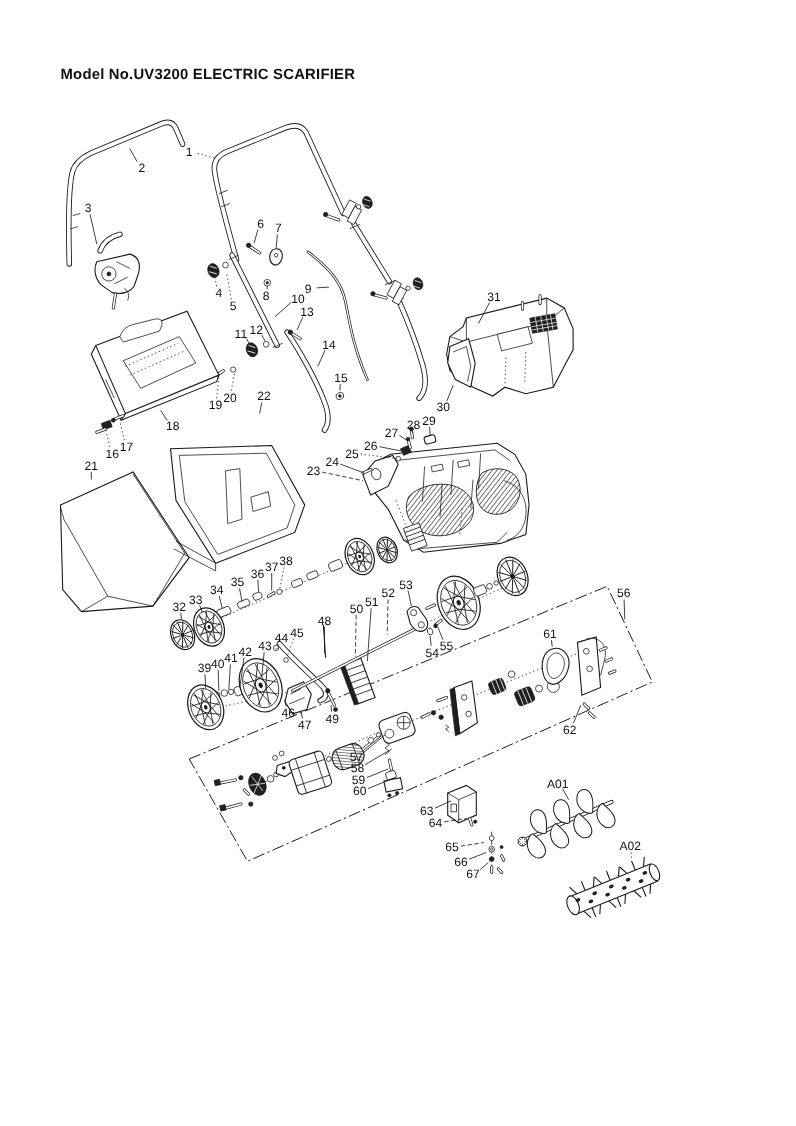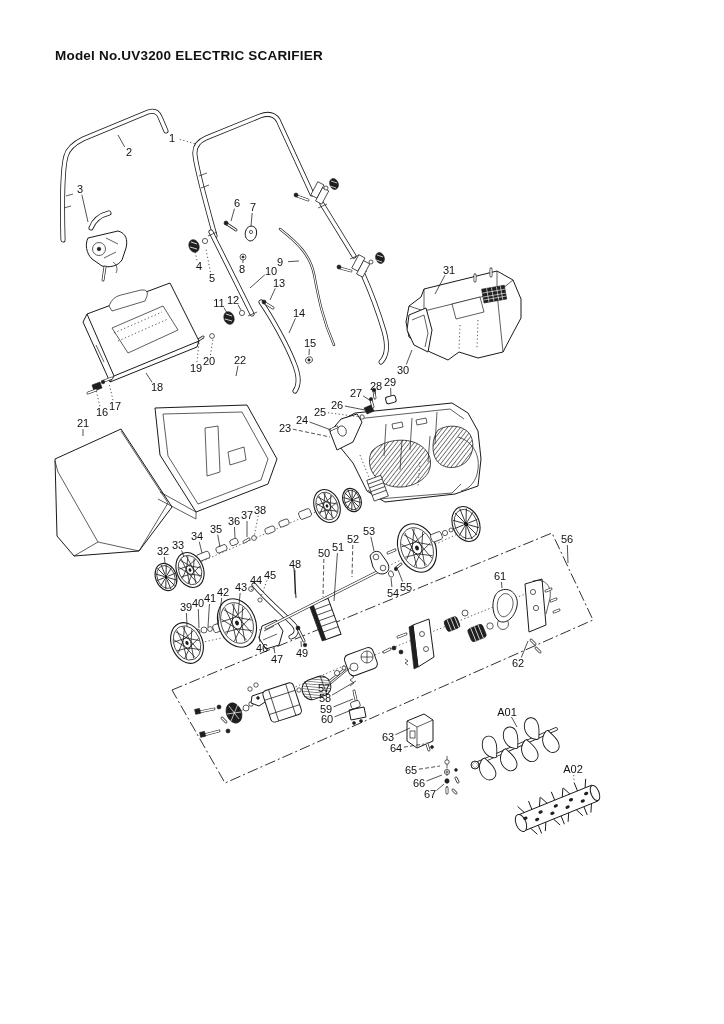--- a/index.html
+++ b/index.html
@@ -1,18 +1,18 @@
 <!DOCTYPE html>
 <html><head>
 <meta charset="utf-8">
 <style>
   html,body{margin:0;padding:0;background:#e8e8e8;}
   .page{position:relative;width:724px;height:1024px;background:#fff;margin:0 auto;
         font-family:"Liberation Sans",sans-serif;overflow:hidden;}
-  .title{position:absolute;left:55px;top:48px;font-size:13.5px;font-weight:bold;
+  .title{position:absolute;left:55px;top:60px;font-size:13.5px;font-weight:bold;
          color:#111;letter-spacing:.2px;}
   svg{position:absolute;left:0;top:0;}
   .ln{stroke:#1a1a1a;fill:none;stroke-width:1;}
   .thin{stroke:#1a1a1a;fill:none;stroke-width:.7;}
   .fw{fill:#fff;stroke:#1a1a1a;stroke-width:1;}
   .fwt{fill:#fff;stroke:#1a1a1a;stroke-width:.7;}
   .dk{fill:#1f1f1f;stroke:#1a1a1a;stroke-width:.6;}
   .tube{stroke:#1a1a1a;stroke-width:5;fill:none;stroke-linecap:round;}
   .tube-in{stroke:#fff;stroke-width:3.4;fill:none;stroke-linecap:round;}
   .rod{stroke:#1a1a1a;stroke-width:2.8;fill:none;stroke-linecap:round;}

